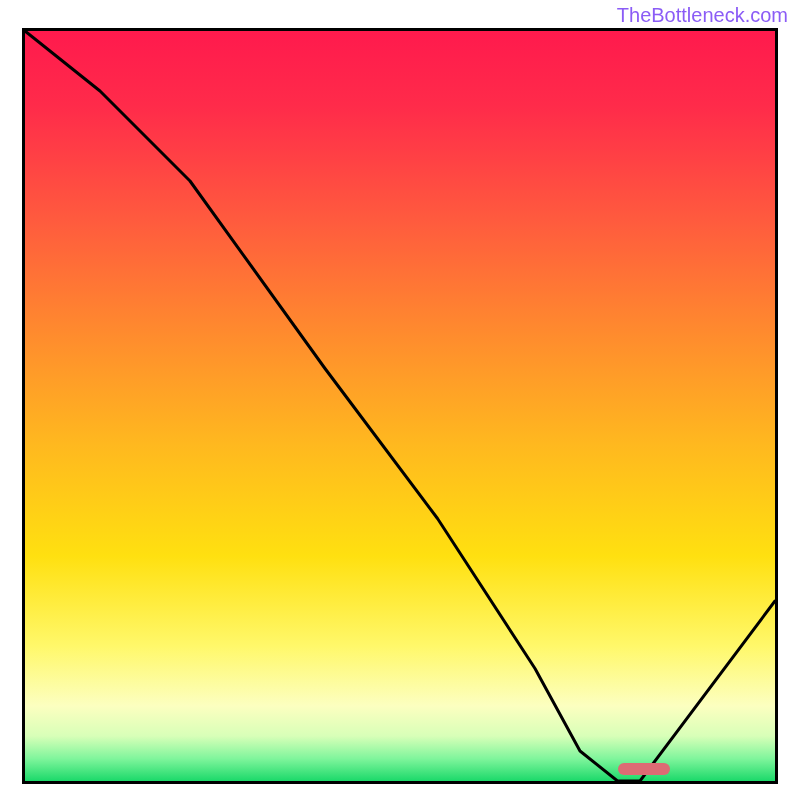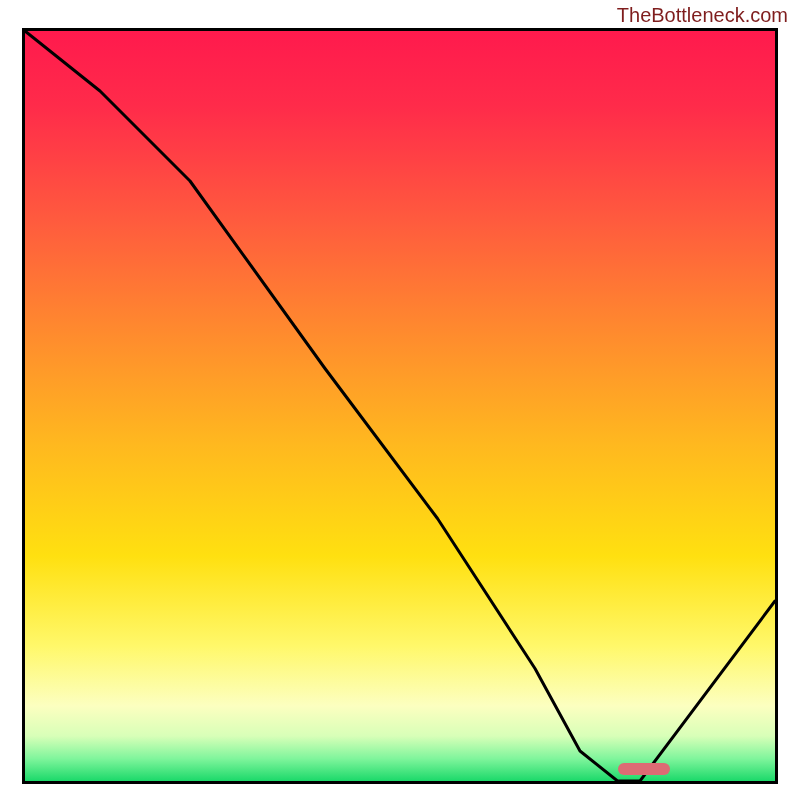--- a/index.html
+++ b/index.html
@@ -14,21 +14,21 @@
     position: relative;
     width: 800px;
     height: 800px;
   }
   .watermark {
     position: absolute;
     top: 4px;
     right: 12px;
     font-size: 20px;
     font-weight: 500;
-    color: #7f1d1d;
+    color: #8b5cf6;
     z-index: 10;
   }
   .plot-area {
     position: absolute;
     left: 22px;
     top: 28px;
     width: 756px;
     height: 756px;
     border: 3px solid #000;
     box-sizing: border-box;

